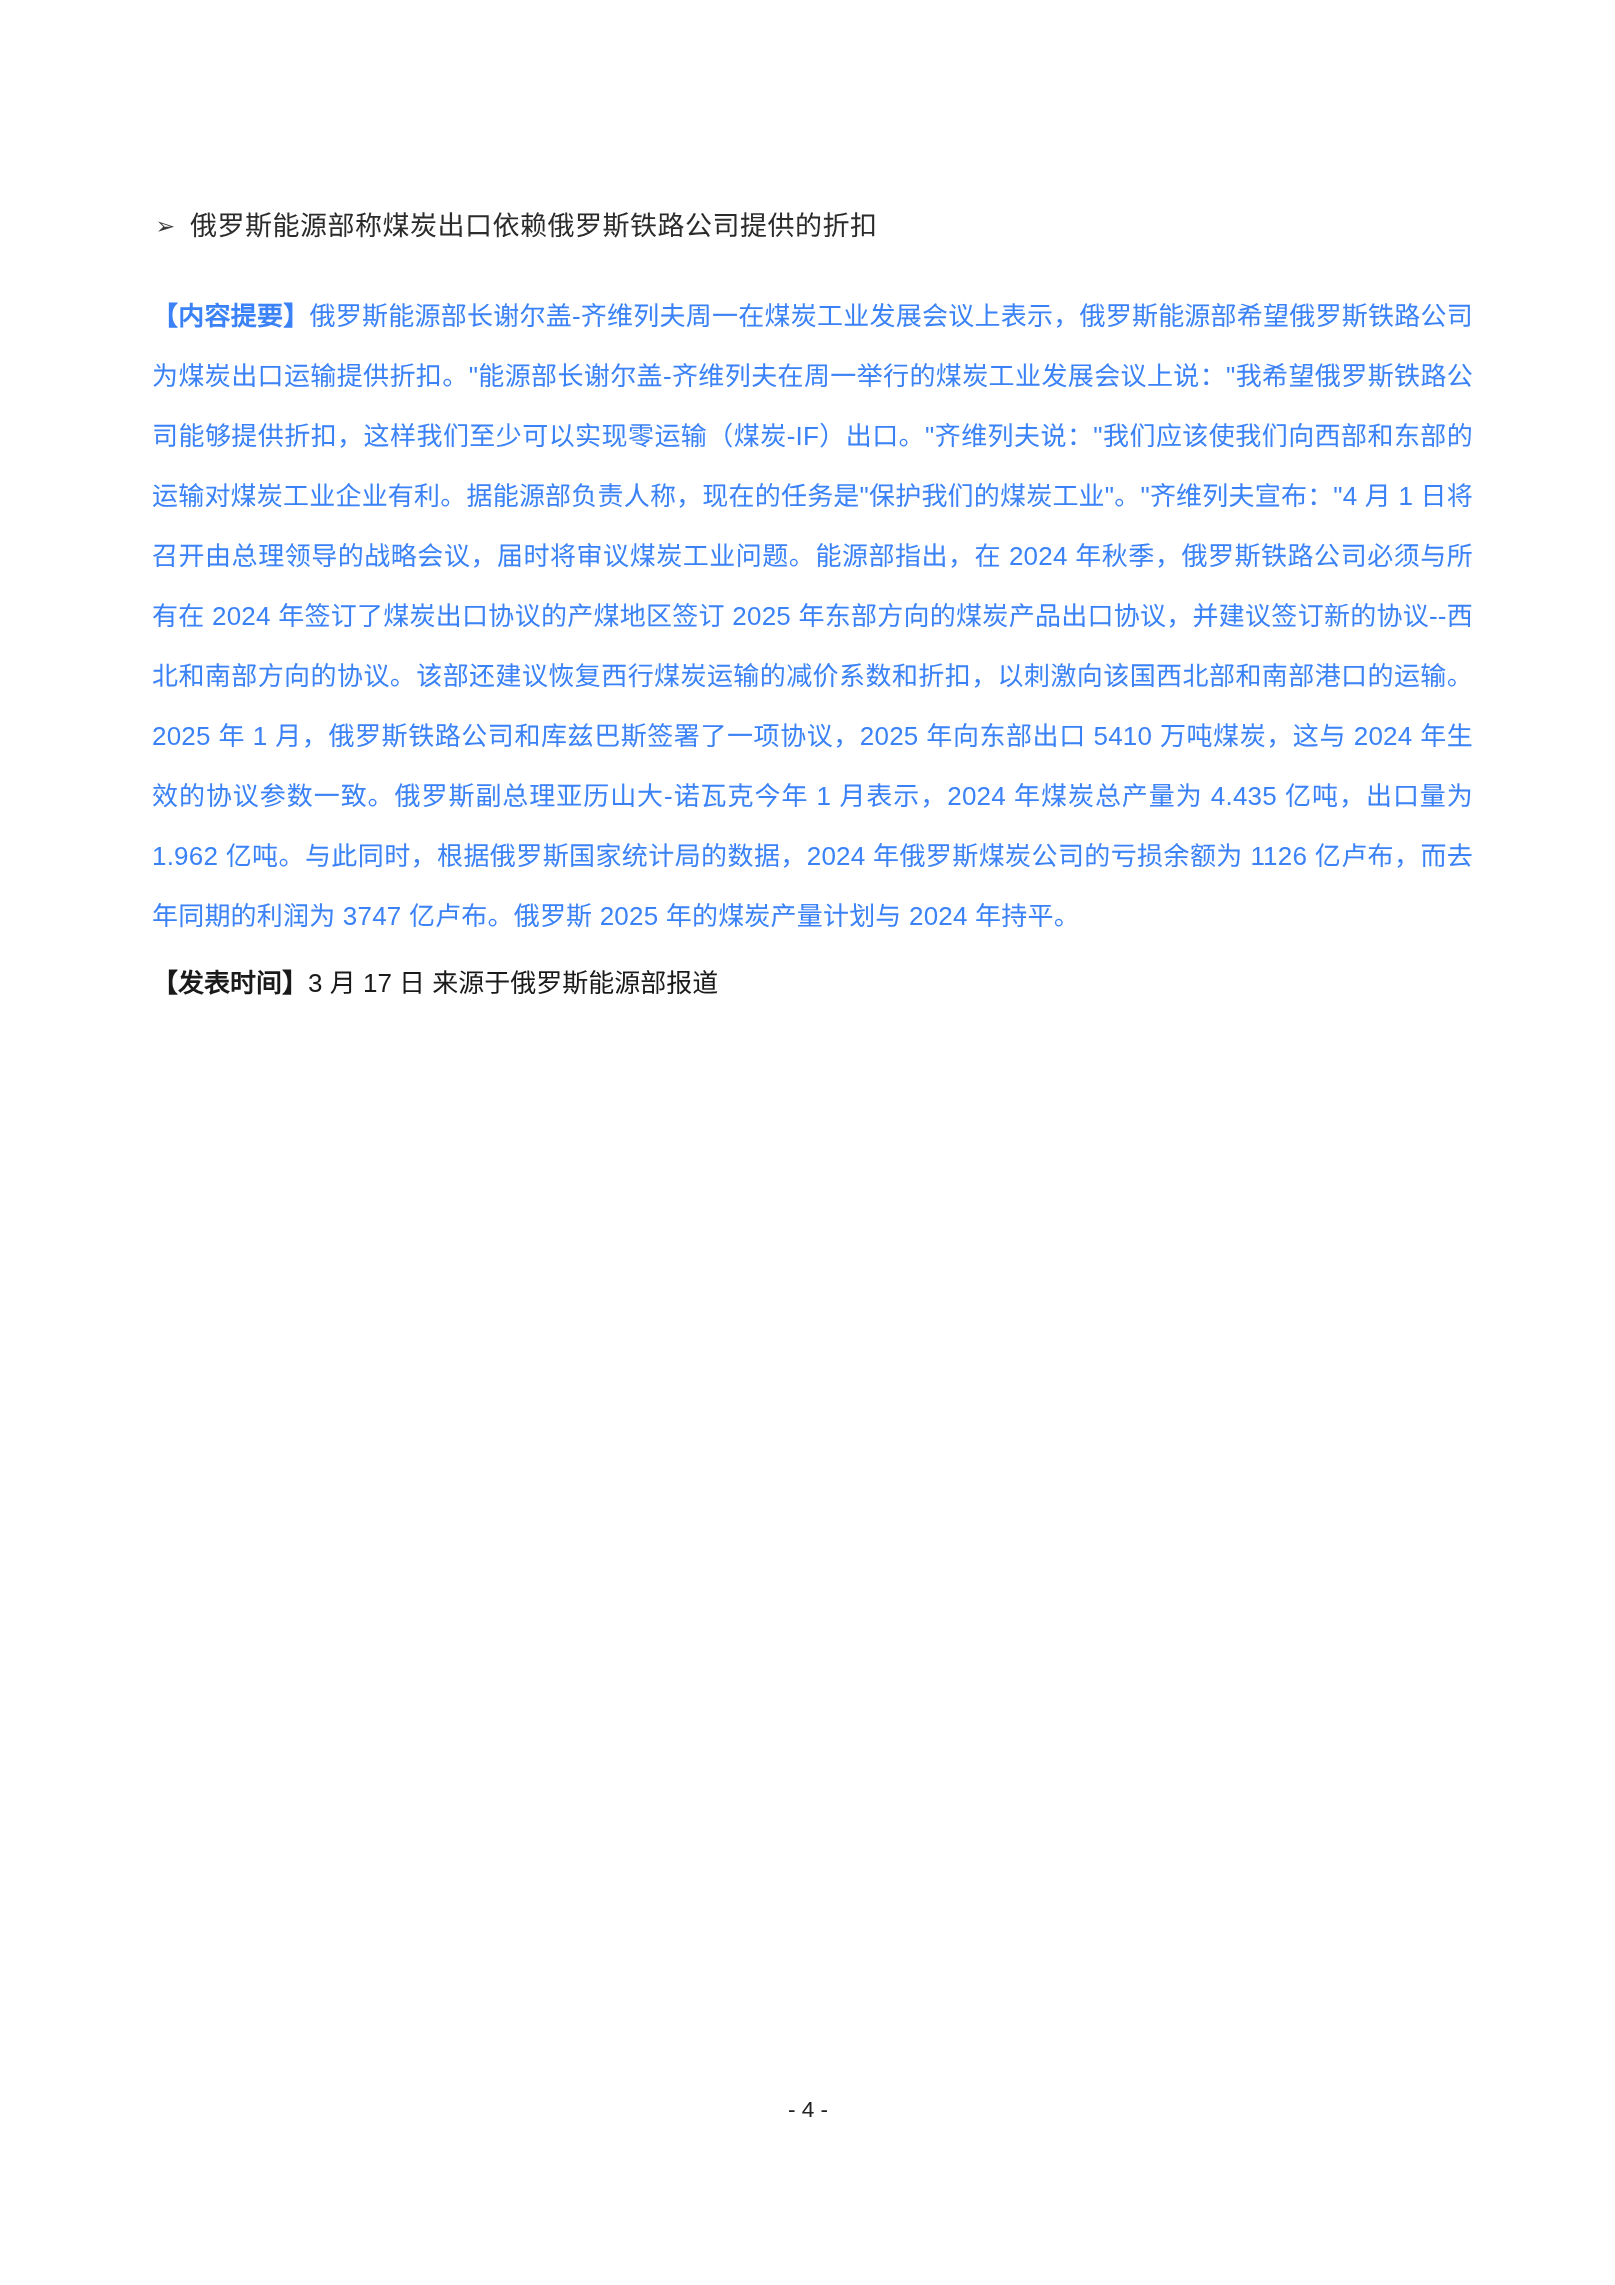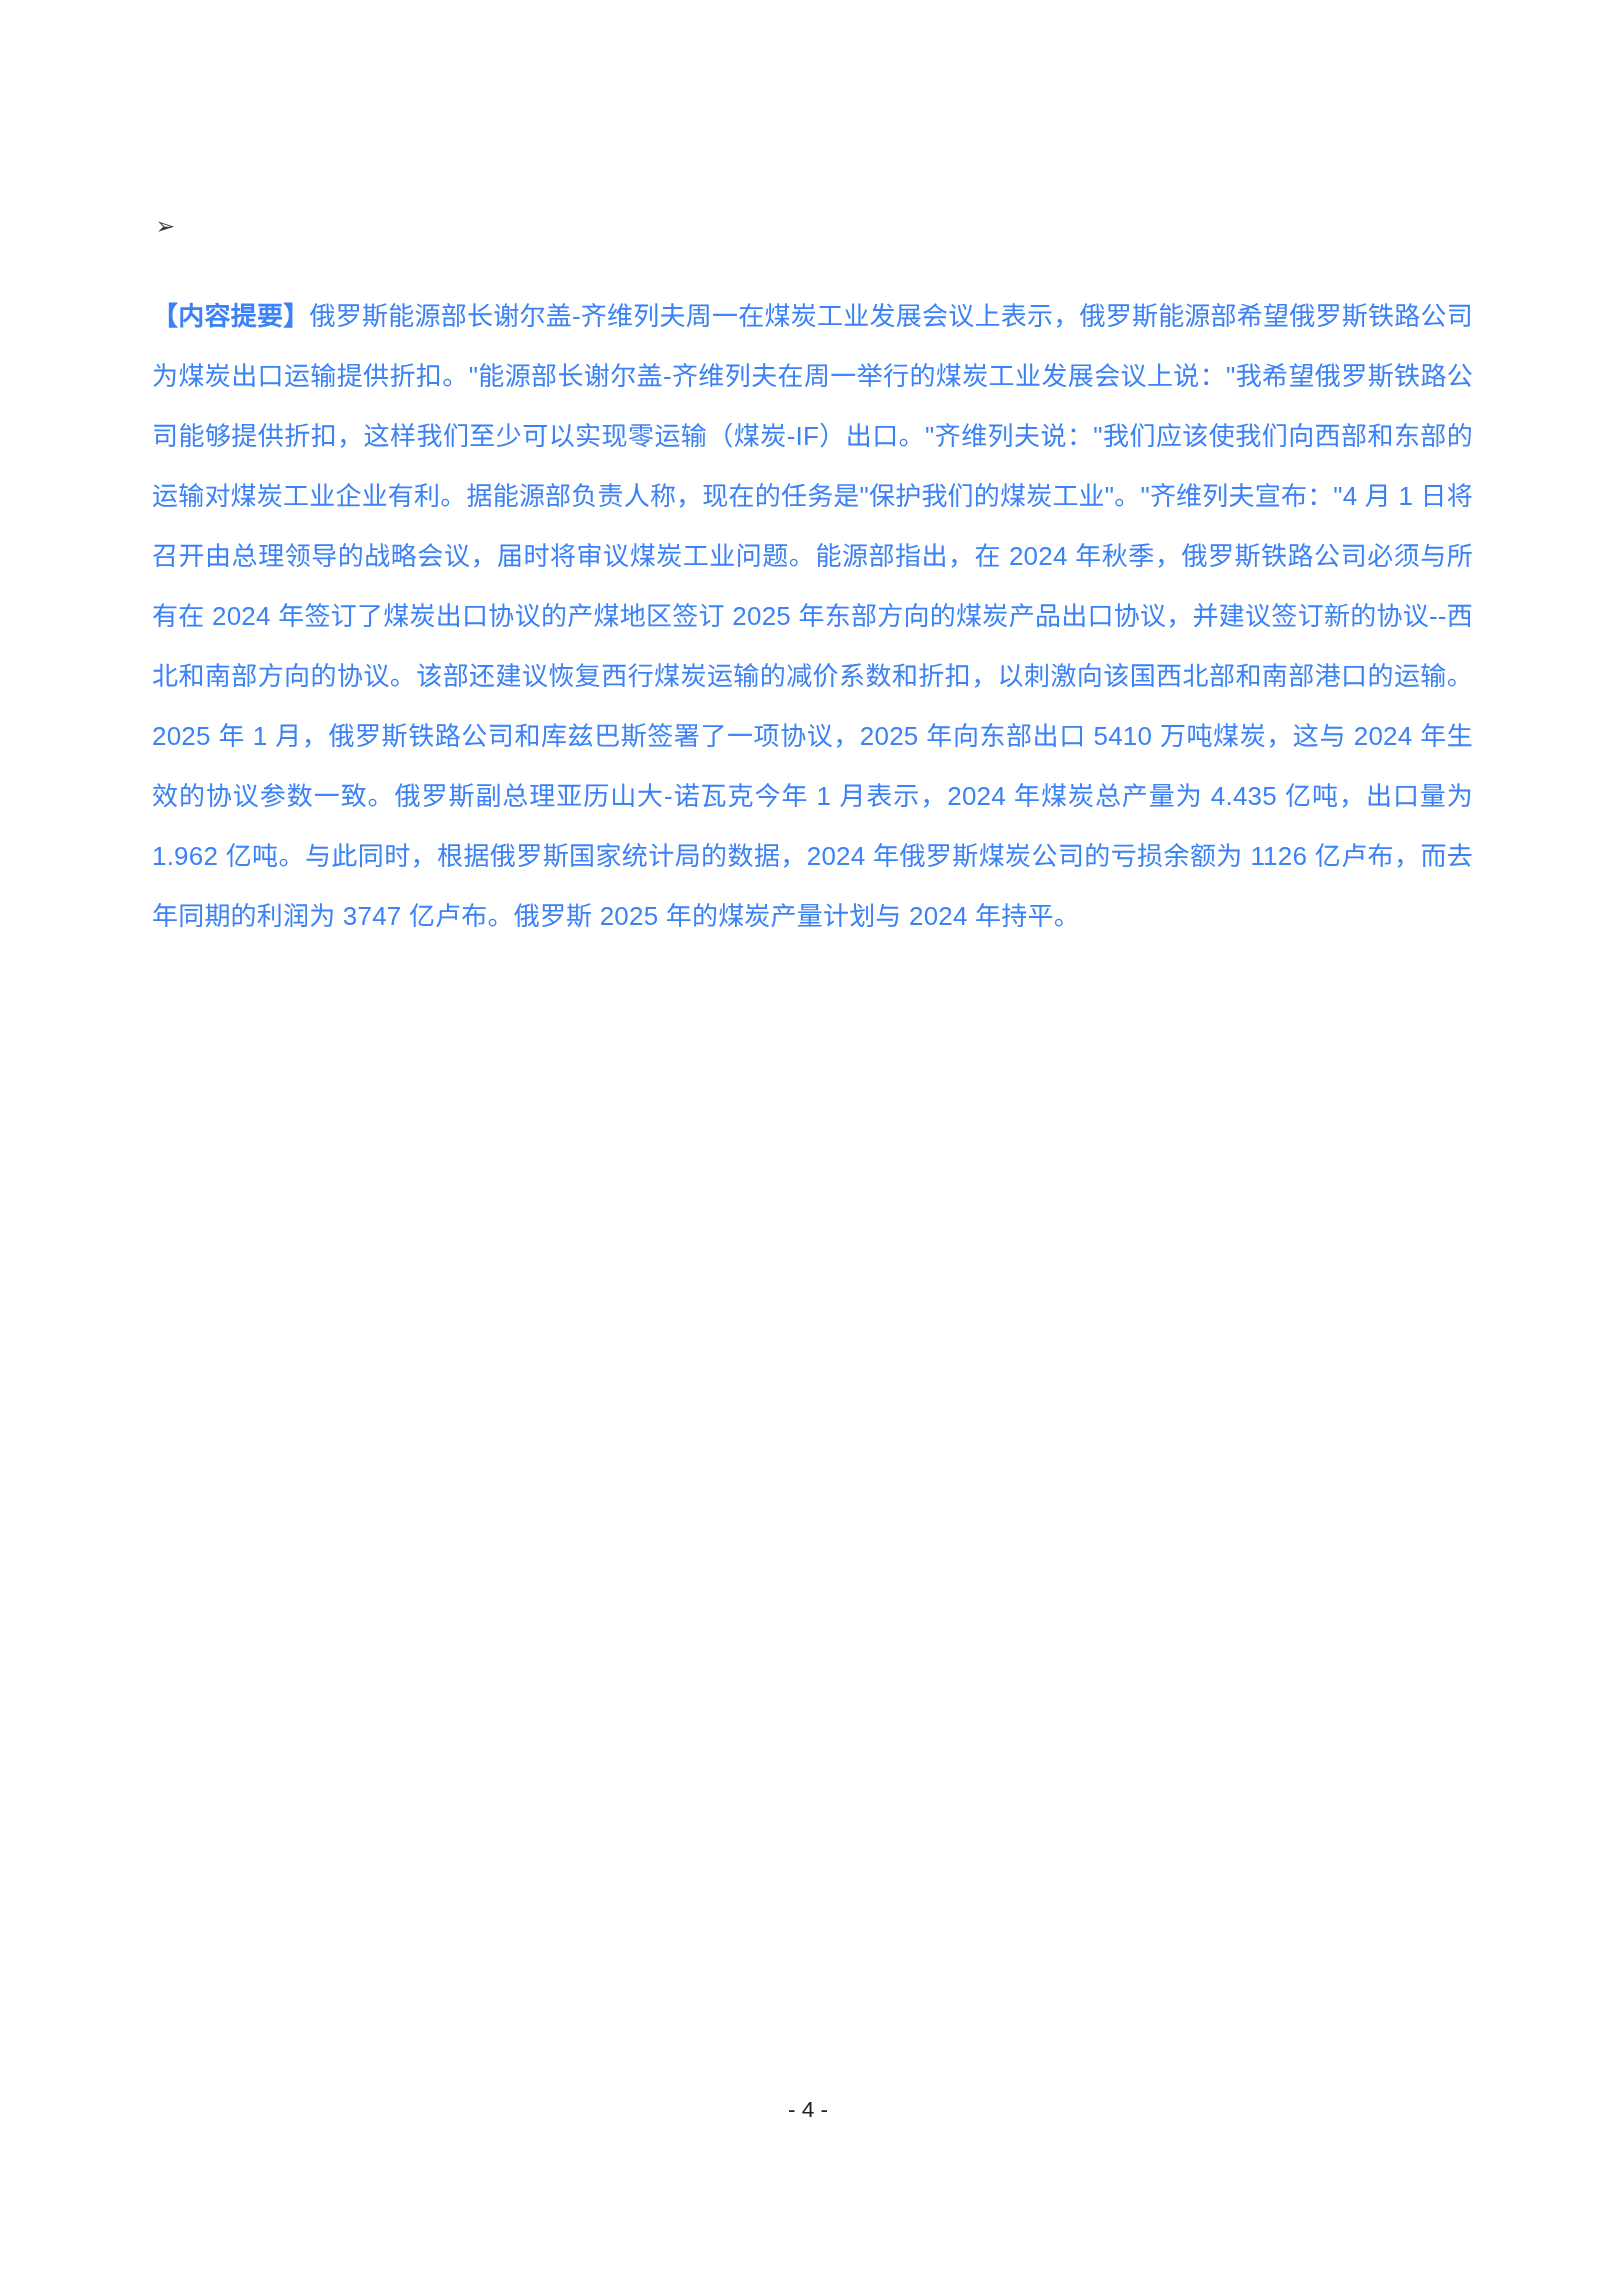--- a/index.html
+++ b/index.html
@@ -80,24 +80,26 @@
 </style>
 </head>
 <body>
 
 <div class="page">
 
   <div class="content">
 
     <div class="heading-row">
       <span class="bullet-icon">➢</span>
+      <span class="heading-text">俄罗斯能源部称煤炭出口依赖俄罗斯铁路公司提供的折扣</span>
     </div>
 
     <p class="body-para"><span class="label-bold">【内容提要】</span><span>俄罗斯能源部长谢尔盖-齐维列夫周一在煤炭工业发展会议上表示，俄罗斯能源部希望俄罗斯铁路公司为煤炭出口运输提供折扣。"能源部长谢尔盖-齐维列夫在周一举行的煤炭工业发展会议上说："我希望俄罗斯铁路公司能够提供折扣，这样我们至少可以实现零运输（煤炭-IF）出口。"齐维列夫说："我们应该使我们向西部和东部的运输对煤炭工业企业有利。据能源部负责人称，现在的任务是"保护我们的煤炭工业"。"齐维列夫宣布："4 月 1 日将召开由总理领导的战略会议，届时将审议煤炭工业问题。能源部指出，在 2024 年秋季，俄罗斯铁路公司必须与所有在 2024 年签订了煤炭出口协议的产煤地区签订 2025 年东部方向的煤炭产品出口协议，并建议签订新的协议--西北和南部方向的协议。该部还建议恢复西行煤炭运输的减价系数和折扣，以刺激向该国西北部和南部港口的运输。2025 年 1 月，俄罗斯铁路公司和库兹巴斯签署了一项协议，2025 年向东部出口 5410 万吨煤炭，这与 2024 年生效的协议参数一致。俄罗斯副总理亚历山大-诺瓦克今年 1 月表示，2024 年煤炭总产量为 4.435 亿吨，出口量为 1.962 亿吨。与此同时，根据俄罗斯国家统计局的数据，2024 年俄罗斯煤炭公司的亏损余额为 1126 亿卢布，而去年同期的利润为 3747 亿卢布。俄罗斯 2025 年的煤炭产量计划与 2024 年持平。</span></p>
 
+    <p class="meta-para"><span class="label-bold">【发表时间】</span><span>3 月 17 日  来源于俄罗斯能源部报道</span></p>
 
   </div>
 
   <div class="footer">
     <span>- 4 -</span>
   </div>
 
 </div>
 
 

